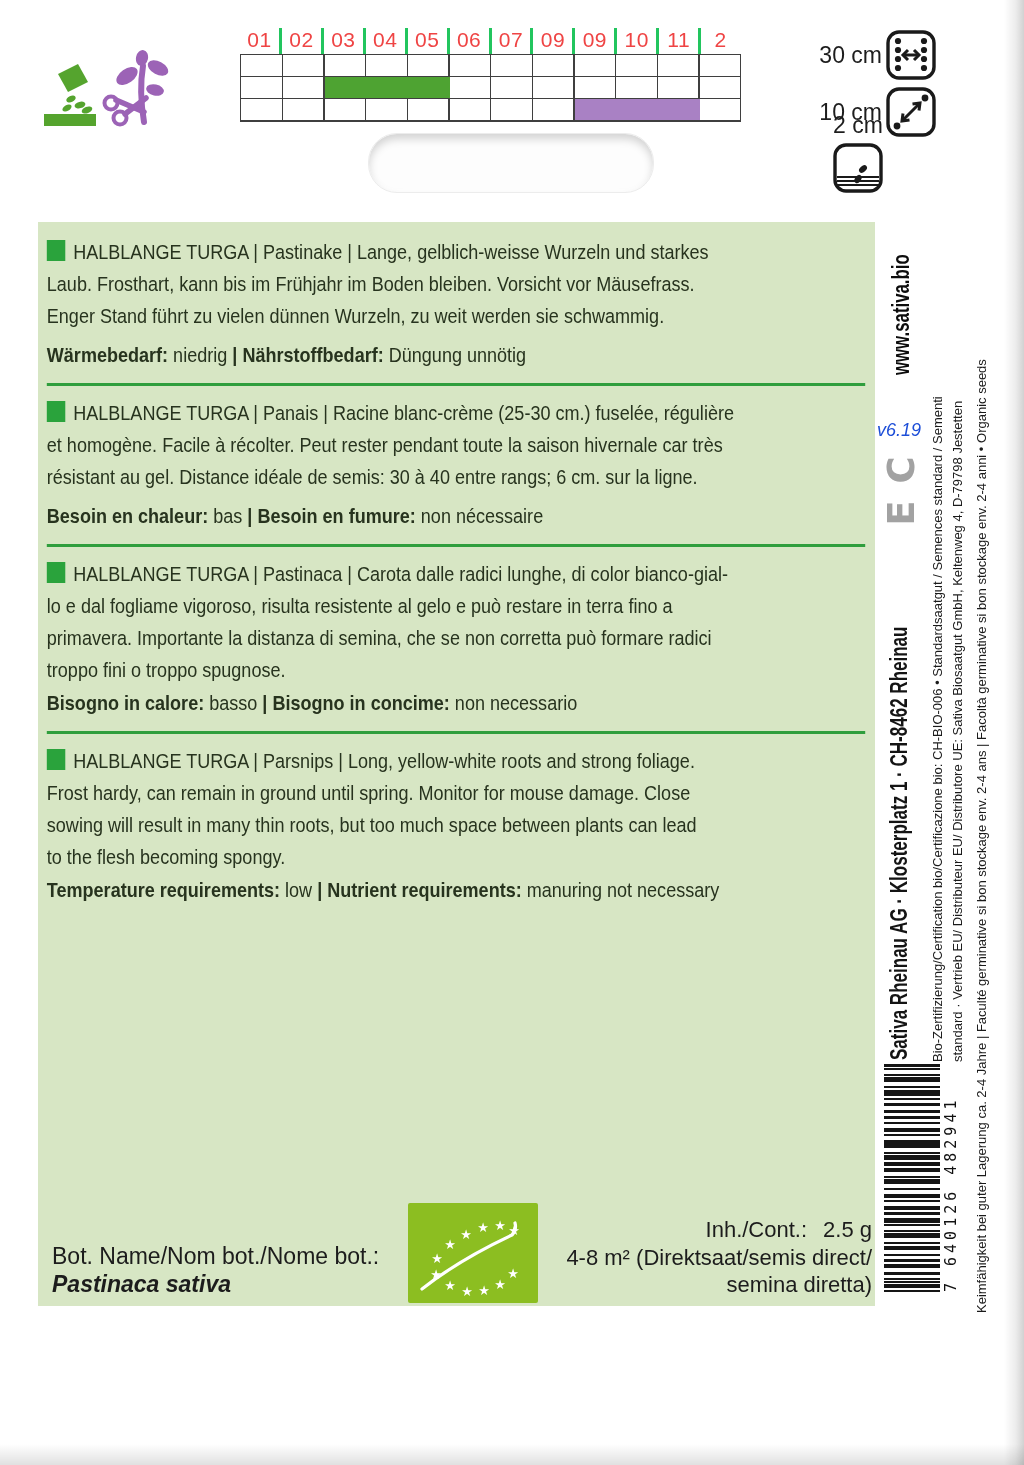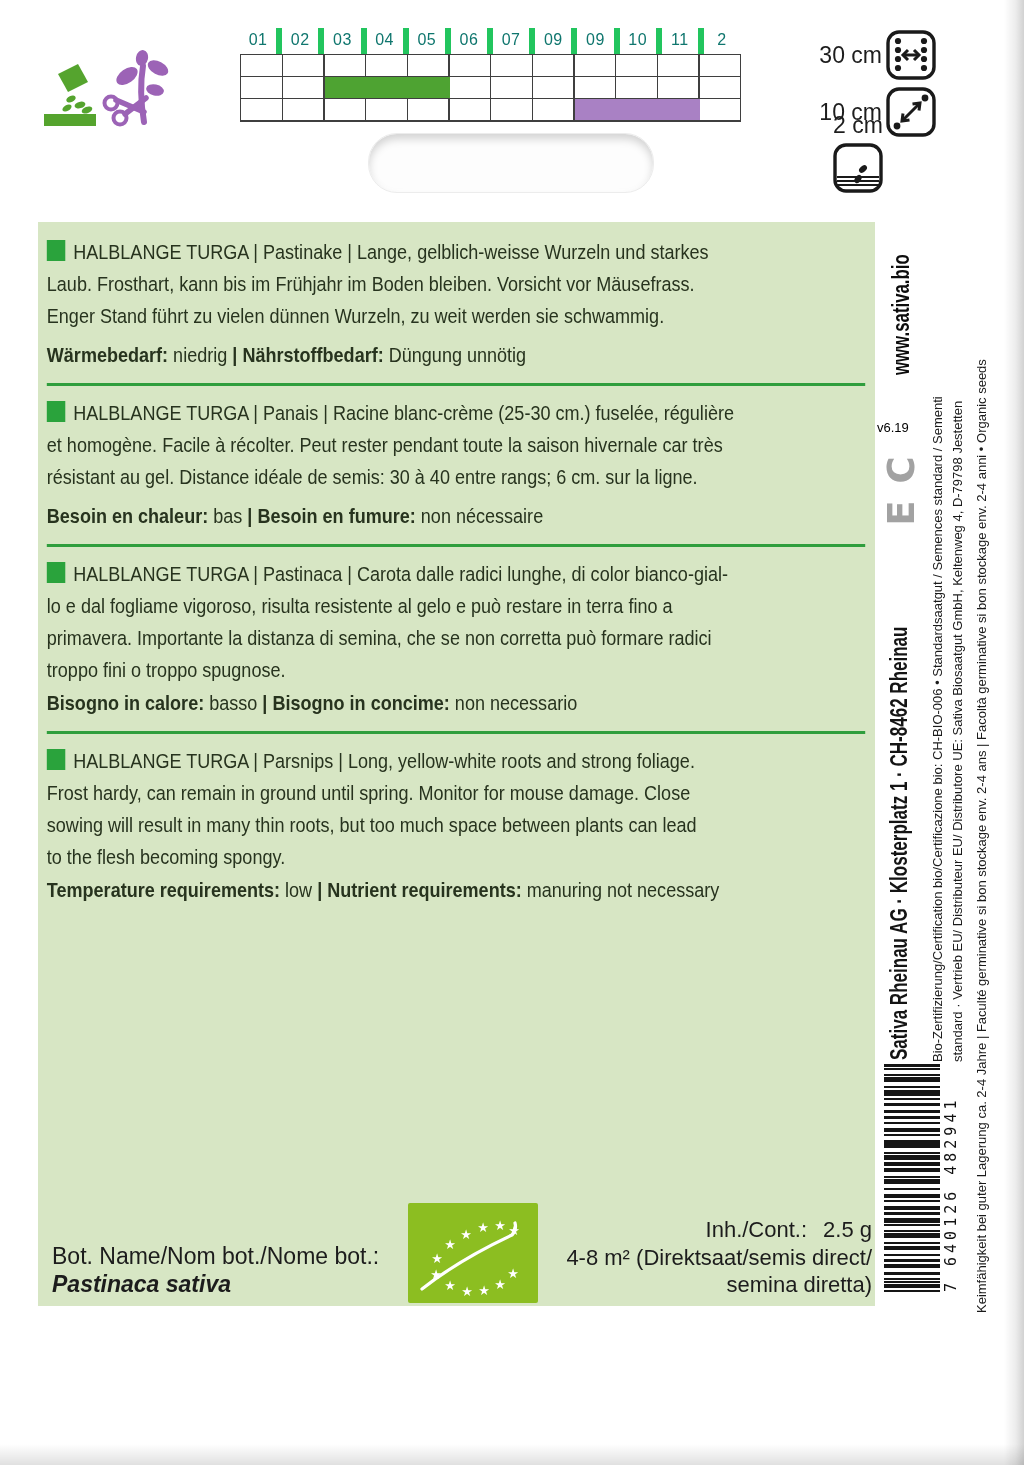--- a/index.html
+++ b/index.html
@@ -3,22 +3,22 @@
 <meta charset="utf-8">
 <style>
   html,body{margin:0;padding:0;background:#fff;}
   #page{position:relative;width:1024px;height:1465px;background:#ffffff;overflow:hidden;
         font-family:"Liberation Sans",sans-serif;color:#222;}
   .abs{position:absolute;}
 
   
   .calendar{left:240px;top:28px;width:500px;}
   .cal-labels{display:flex;height:26px;}
-  .cal-labels span{flex:1;text-align:center;font-size:16px;line-height:24px;color:#0f766e;letter-spacing:.5px;}
-  .cal-labels span:not(:first-child){border-left:6px solid #22c55e;}
+  .cal-labels span{flex:1;text-align:center;font-size:21px;line-height:24px;color:#ef4444;letter-spacing:.5px;}
+  .cal-labels span:not(:first-child){border-left:3px solid #22c55e;}
   .cal-grid{position:relative;width:500px;height:67px;
     background-image:
       repeating-linear-gradient(90deg,#3f3f3f 0 1.4px,transparent 1.4px 41.666px),
       repeating-linear-gradient(180deg,#3f3f3f 0 1.4px,transparent 1.4px 22px);
     border-right:1.4px solid #3f3f3f;border-bottom:1.4px solid #3f3f3f;}
   .cal-bar{position:absolute;height:20.6px;width:125px;}
   .bar-sow{left:84.7px;top:23.4px;}
   .bar-harv{left:334.7px;top:45.4px;}
 
   
@@ -43,21 +43,21 @@
 
   
   .rot{position:absolute;transform-origin:0 0;transform:rotate(-90deg) translateX(-100%);white-space:nowrap;}
   .squish{display:inline-block;transform-origin:0 0;white-space:nowrap;}
   .www{width:148px;height:34px;font-size:23px;font-weight:bold;color:#0c0c0c;}
   .www .squish{transform:scaleX(.73);}
   .addr{width:515px;height:38px;font-size:23px;font-weight:bold;color:#141414;}
   .addr .squish{transform:scaleX(.74);}
   .cert{width:830px;height:42px;font-size:13px;line-height:20px;color:#1a1a1a;}
   .germ{width:1085px;height:20px;font-size:13px;color:#1a1a1a;}
-  .version{font-size:13px;color:#000000;}
+  .version{font-size:18px;color:#1d4ed8;font-style:italic;}
   .ce-box{width:40px;display:flex;flex-direction:column;gap:3px;}
   .ce-box span{display:block;width:40px;height:40px;line-height:40px;text-align:center;
     font-family:"DejaVu Sans",sans-serif;font-weight:bold;font-size:37px;color:#a2a2a2;
     transform:rotate(-90deg);}
 
   
   .barcode{width:228px;height:78px;}
   .bars{height:56px;width:228px;background-color:#fff;background-image:
     repeating-linear-gradient(90deg,#151515 0 2px,transparent 2px 6px),
     repeating-linear-gradient(90deg,transparent 0 4px,#151515 4px 7px,transparent 7px 13px),

